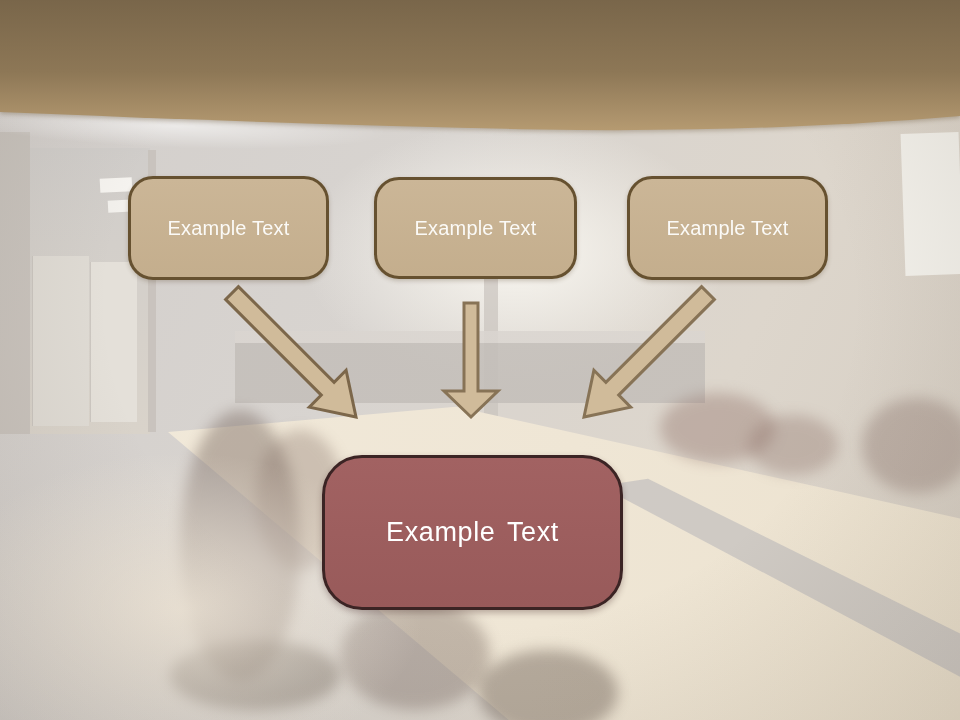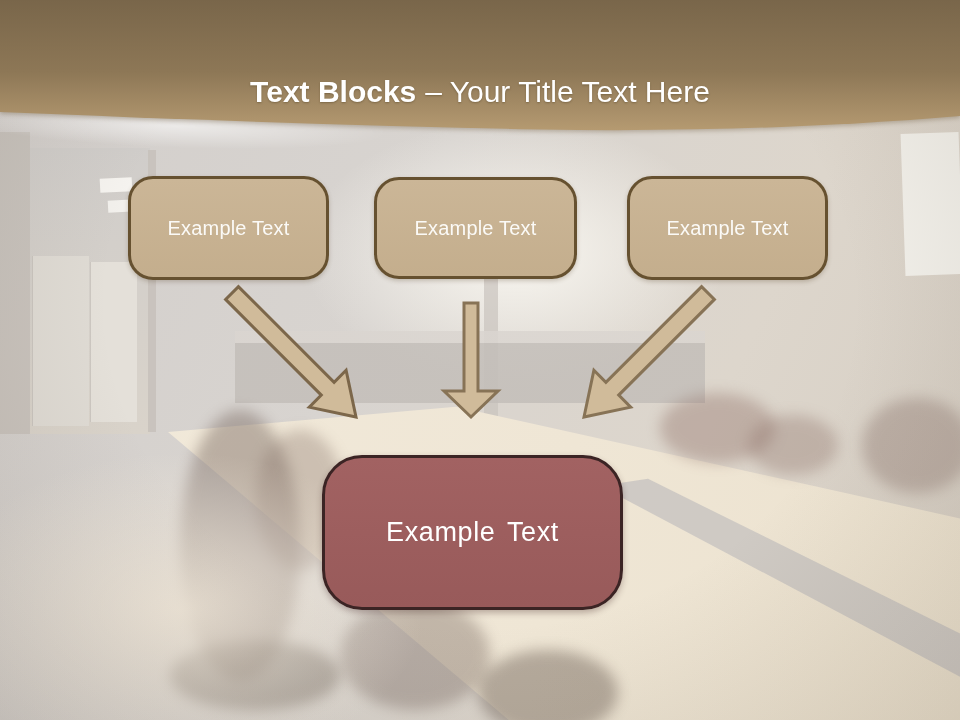--- a/index.html
+++ b/index.html
@@ -104,23 +104,20 @@
     <defs>
       <linearGradient id="bandGrad" x1="0" y1="0" x2="0" y2="1">
         <stop offset="0" stop-color="#79664a"></stop>
         <stop offset="0.55" stop-color="#8d7756"></stop>
         <stop offset="1" stop-color="#b59a71"></stop>
       </linearGradient>
     </defs>
     <path d="M0,0 H960 V116 C830,127 690,132 540,129.5 C360,126 170,119 0,112 Z" fill="url(#bandGrad)"></path>
   </svg>
 
-  <h1 class="abs title">
-    <span class="t-bold">Text Blocks</span><span class="t-rest">– Your Title Text Here</span>
-  </h1>
 
   <div class="abs block block-1">
     <span>Example Text</span>
   </div>
   <div class="abs block block-2">
     <span>Example Text</span>
   </div>
   <div class="abs block block-3">
     <span>Example Text</span>
   </div>

